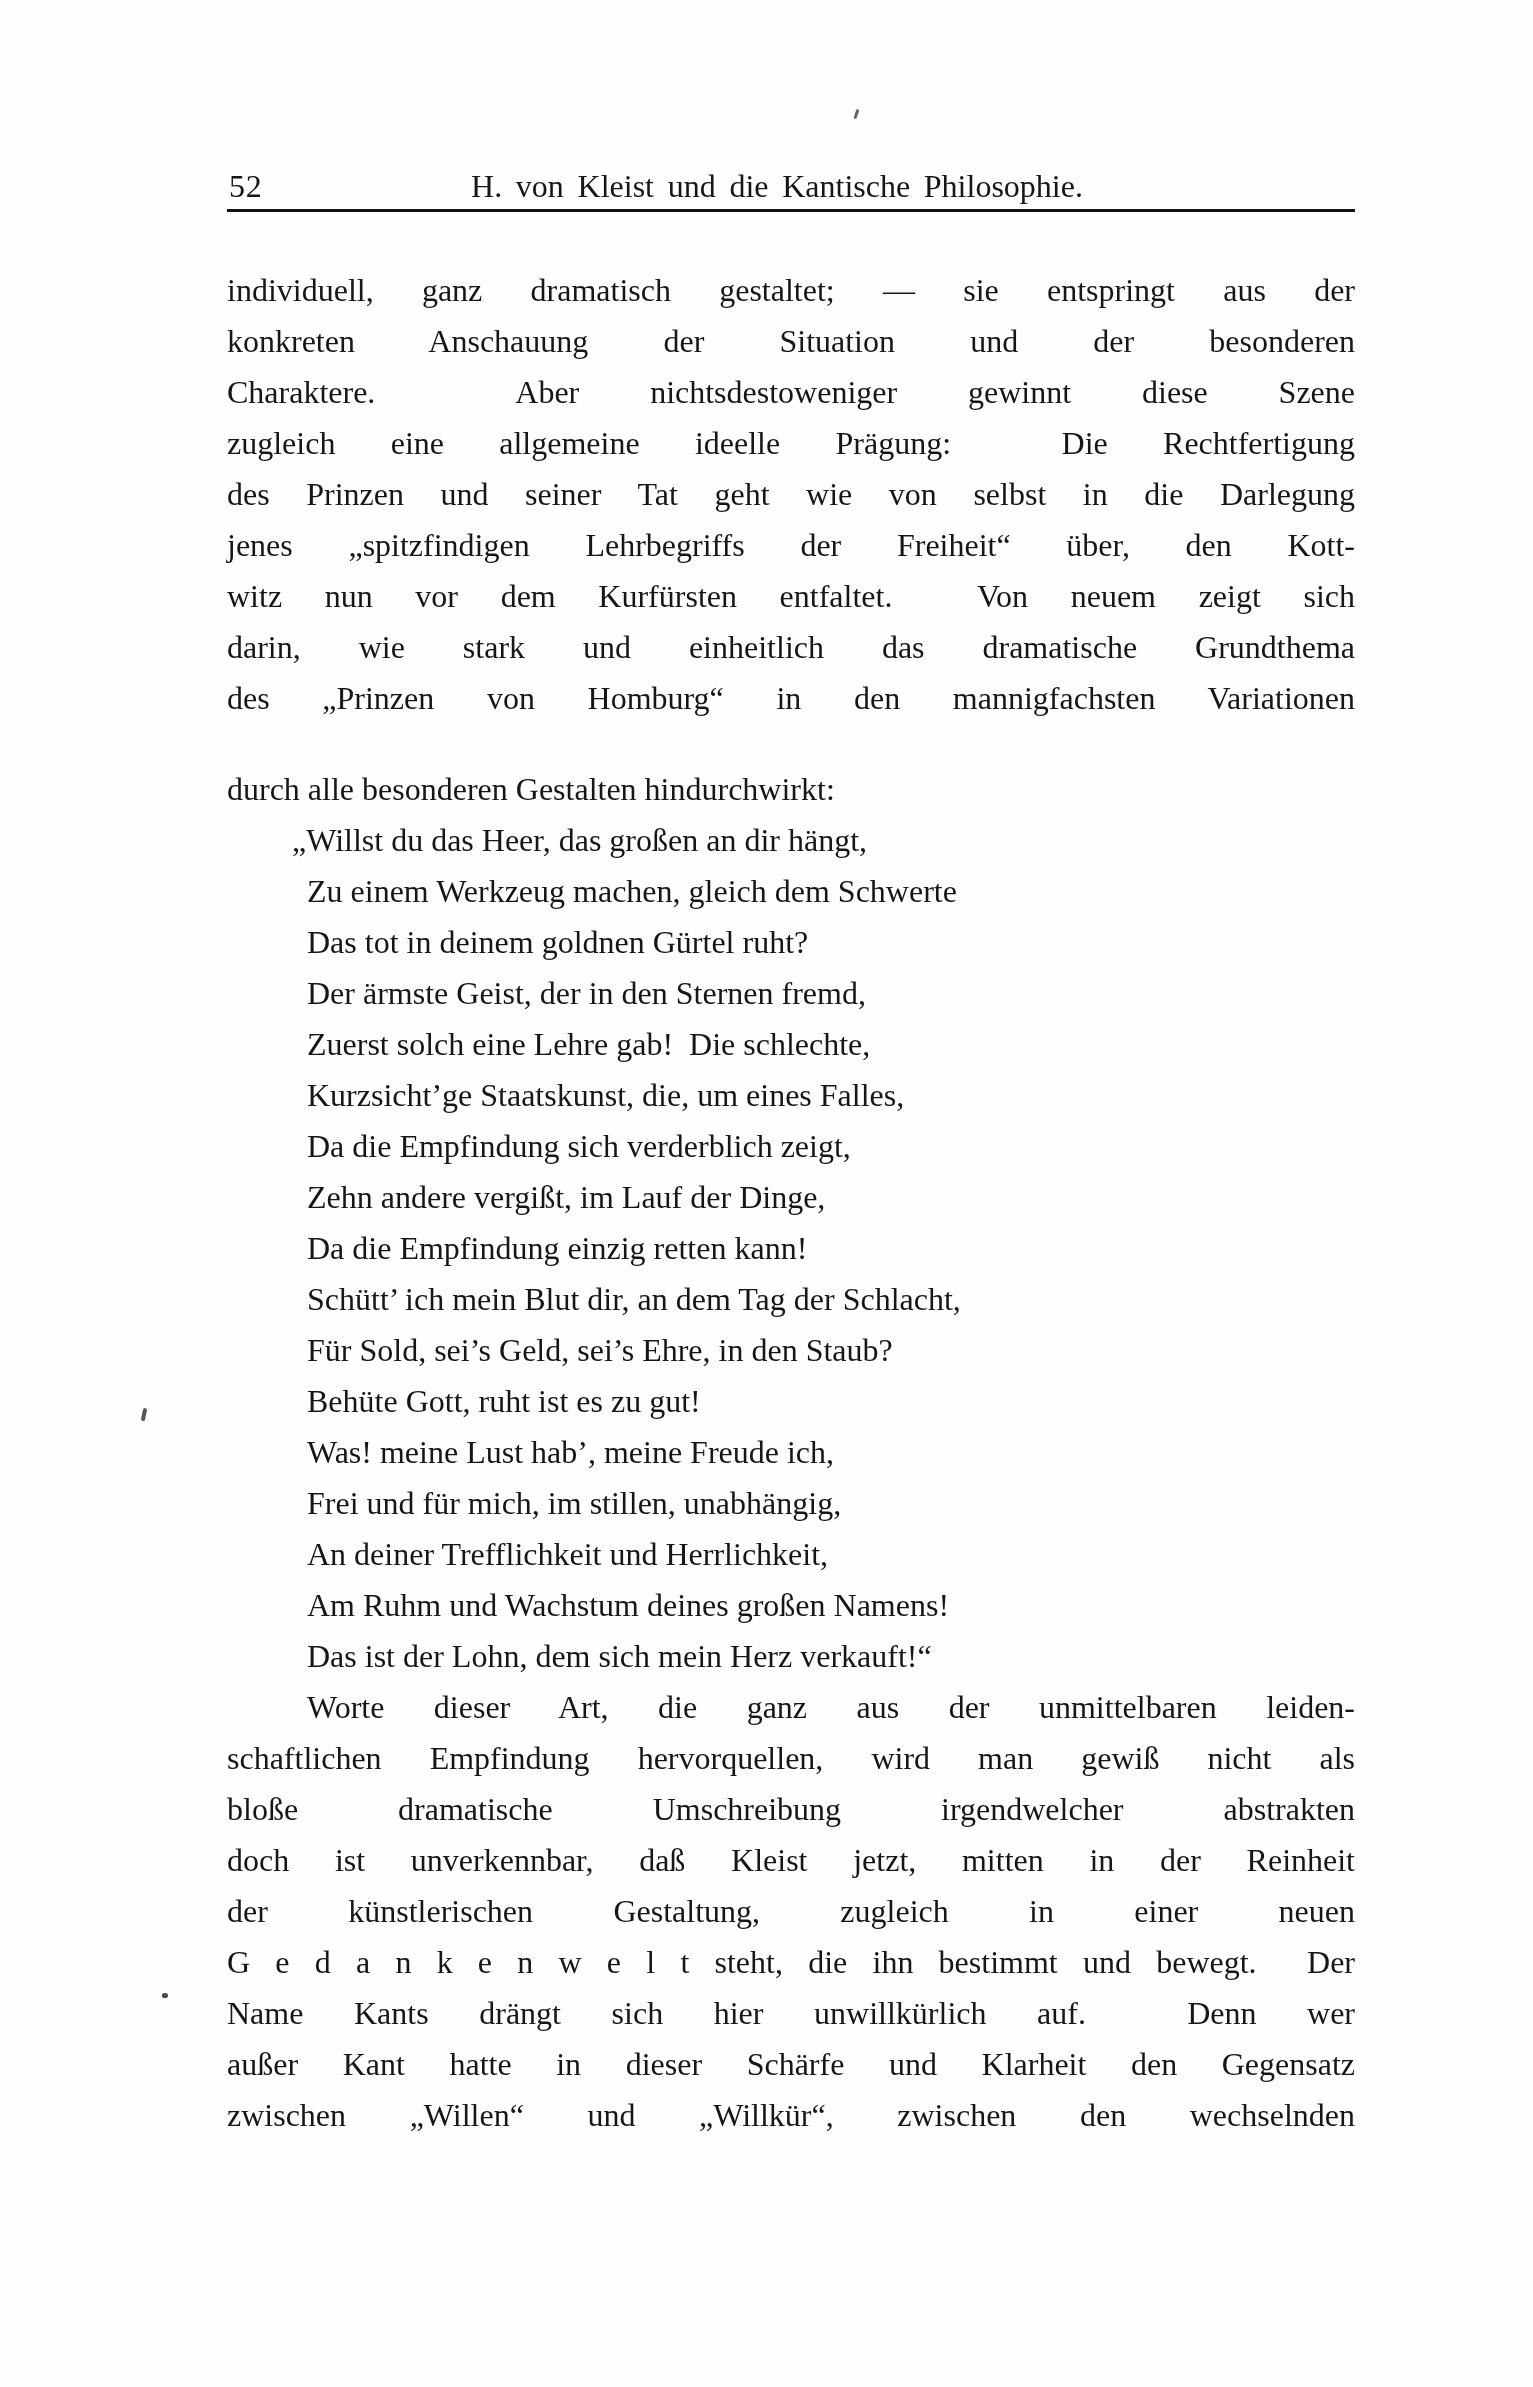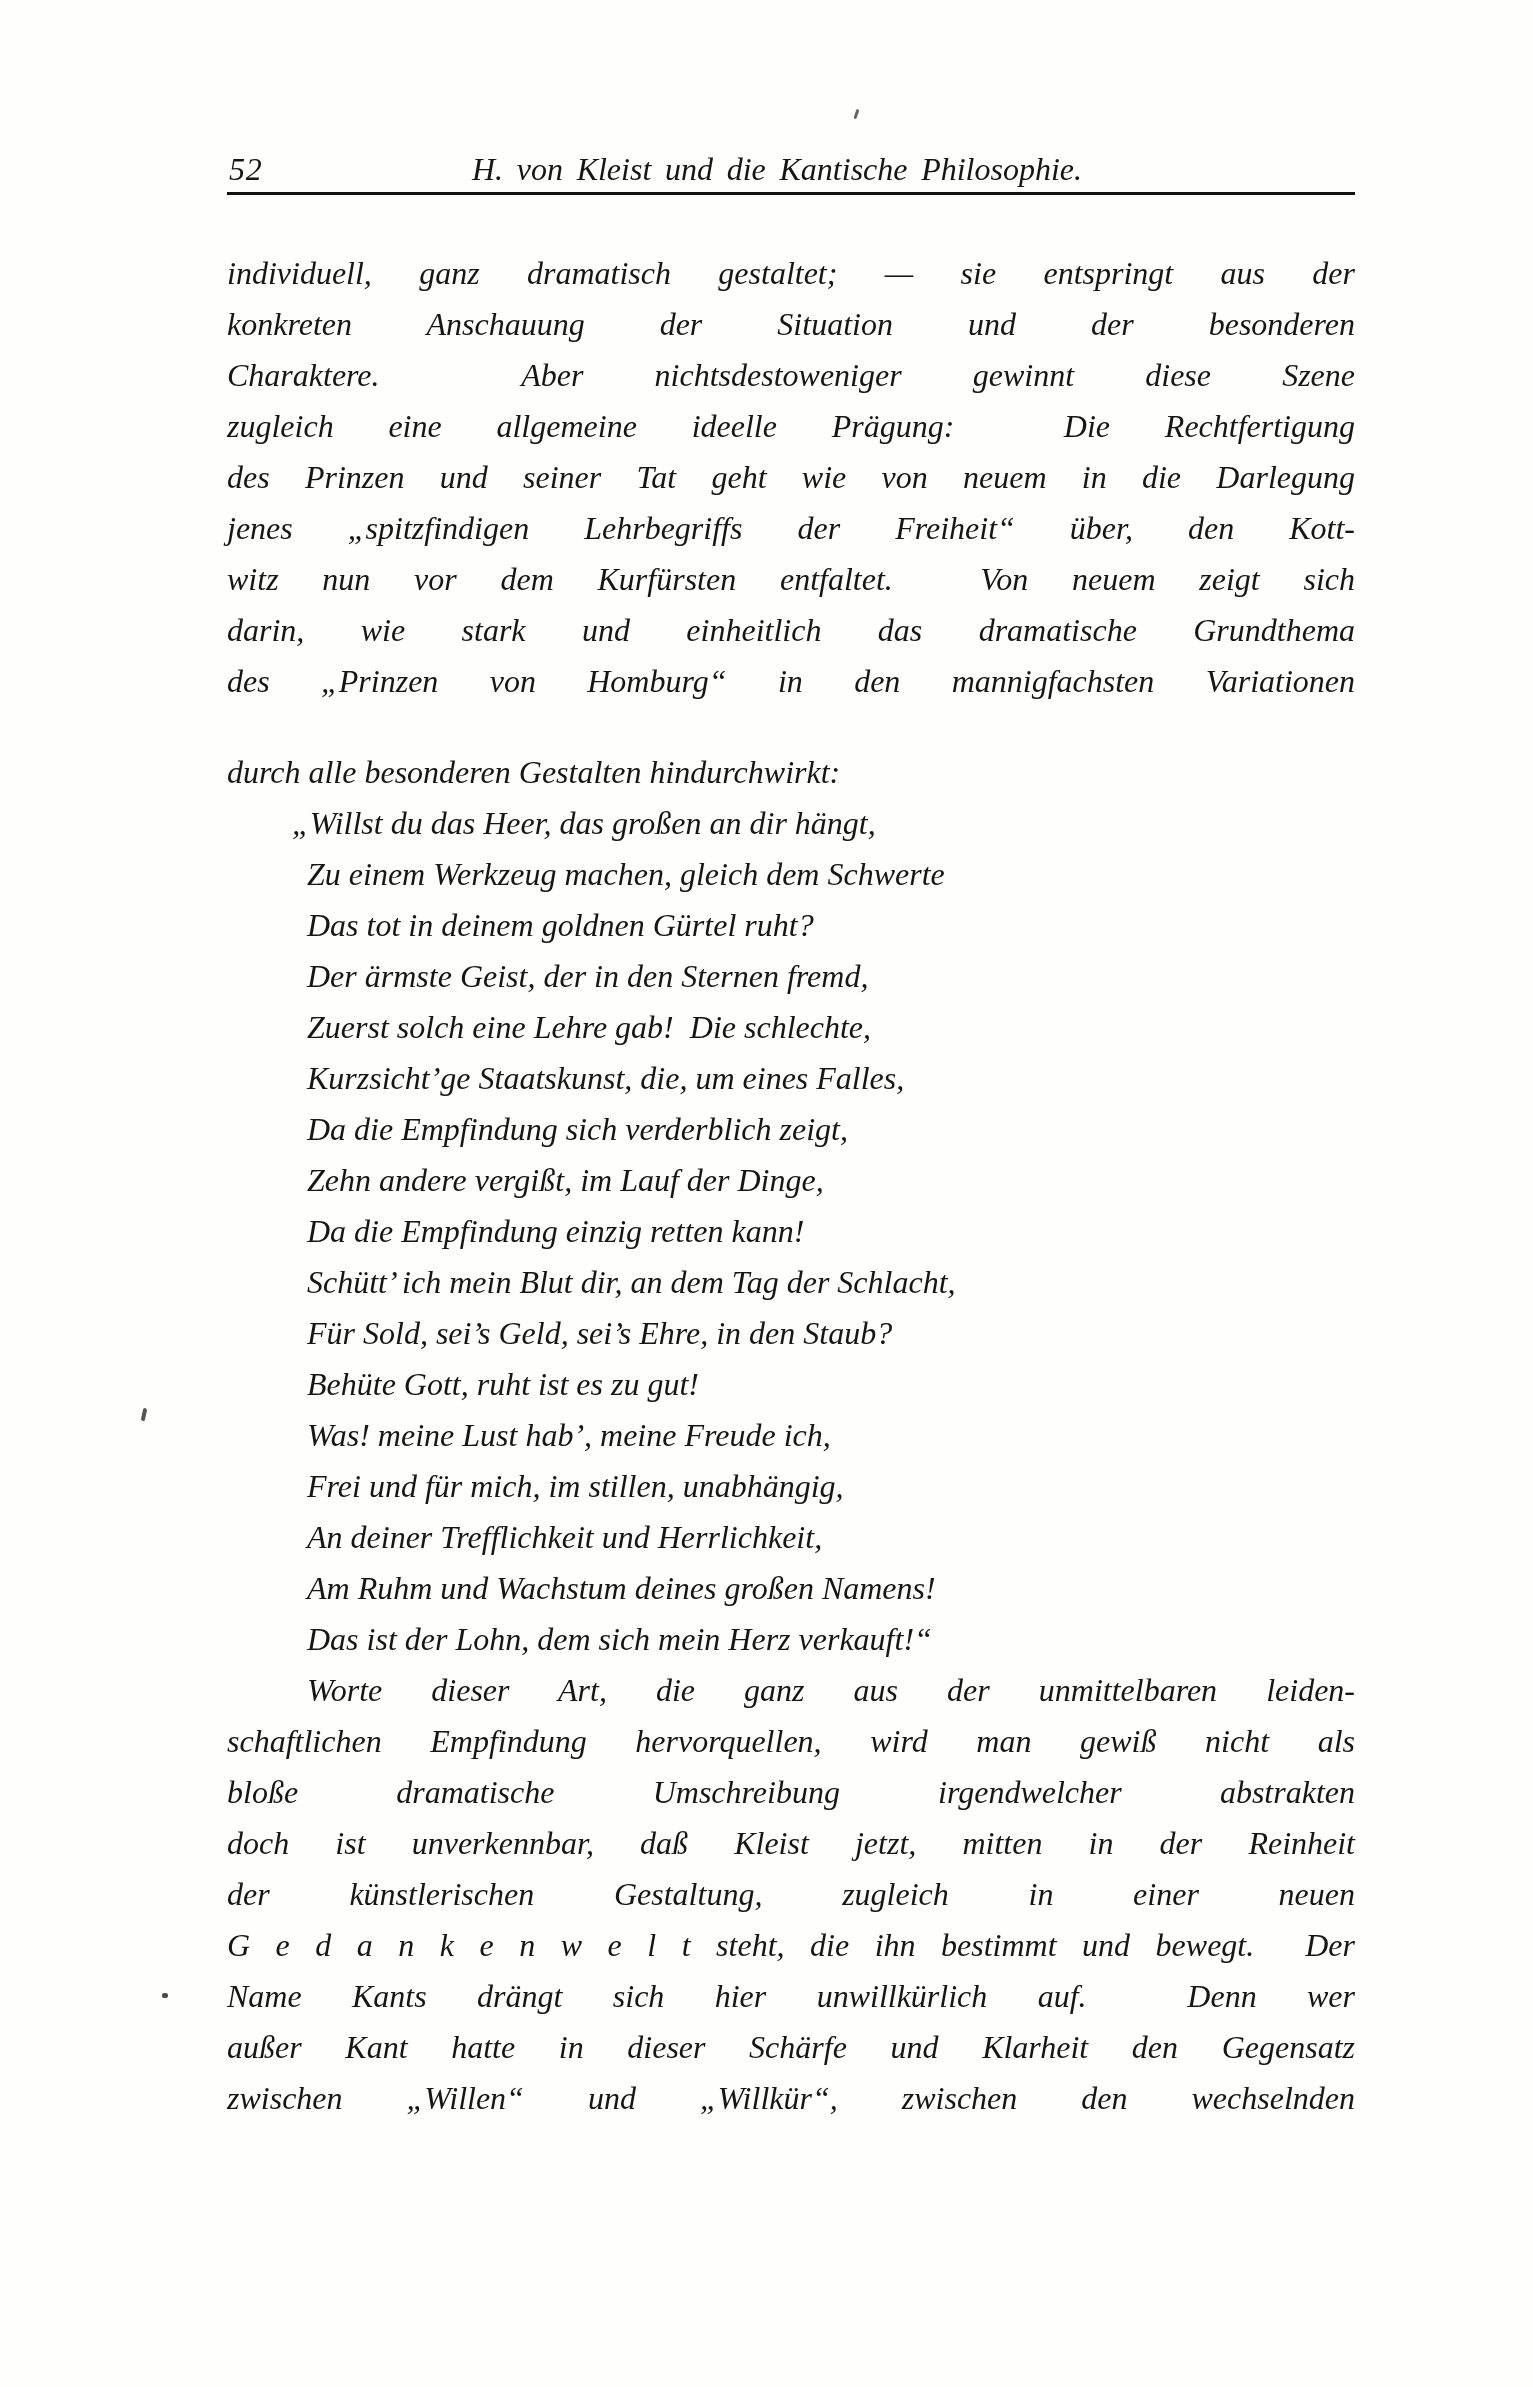--- a/index.html
+++ b/index.html
@@ -12,23 +12,22 @@
     width: 1533px;
     height: 2388px;
     background: #fefefc;
     color: #161616;
     font-family: "Liberation Serif", "DejaVu Serif", serif;
     overflow: hidden;
   }
   #text-block {
     position: absolute;
     left: 227px;
-    top: 150px;
+    top: 167px;
     width: 1128px;
-    font-style: italic;
   }
   .header {
     position: relative;
     height: 42px;
     border-bottom: 3.8px solid #121212;
     font-size: 32px;
     line-height: 38px;
   }
   .page-number {
     position: absolute;
@@ -86,21 +85,21 @@
     <div class="header">
       <span class="page-number">52</span>
       <span class="running-title">H. von Kleist und die Kantische Philosophie.</span>
     </div>
     <div class="body-text">
       <div class="para-justify para1">
           <div class="line">individuell, ganz dramatisch gestaltet; — sie entspringt aus der</div>
           <div class="line">konkreten Anschauung der Situation und der besonderen</div>
           <div class="line">Charaktere.  Aber nichtsdestoweniger gewinnt diese Szene</div>
           <div class="line">zugleich eine allgemeine ideelle Prägung:  Die Rechtfertigung</div>
-          <div class="line">des Prinzen und seiner Tat geht wie von neuem in die Darlegung</div>
+          <div class="line">des Prinzen und seiner Tat geht wie von selbst in die Darlegung</div>
           <div class="line">jenes „spitzfindigen Lehrbegriffs der Freiheit“ über, den Kott-</div>
           <div class="line">witz nun vor dem Kurfürsten entfaltet.  Von neuem zeigt sich</div>
           <div class="line">darin, wie stark und einheitlich das dramatische Grundthema</div>
           <div class="line">des „Prinzen von Homburg“ in den mannigfachsten Variationen</div>
           <div class="line">durch alle besonderen Gestalten hindurchwirkt:</div>
         </div>
       <div class="poem">
           <div class="line">„Willst du das Heer, das großen an dir hängt,</div>
           <div class="line">Zu einem Werkzeug machen, gleich dem Schwerte</div>
           <div class="line">Das tot in deinem goldnen Gürtel ruht?</div>

